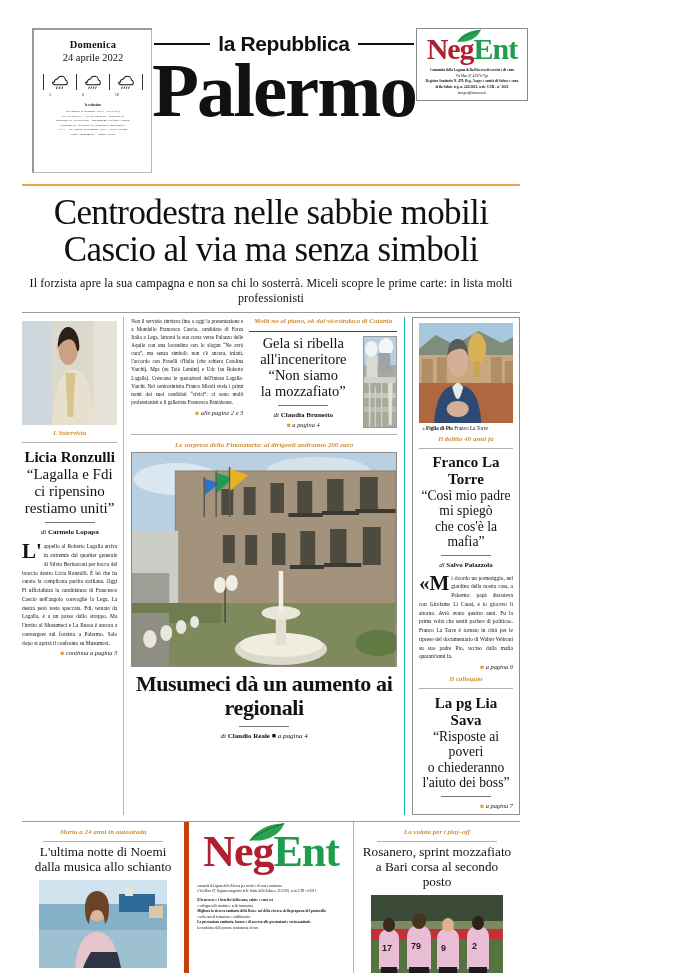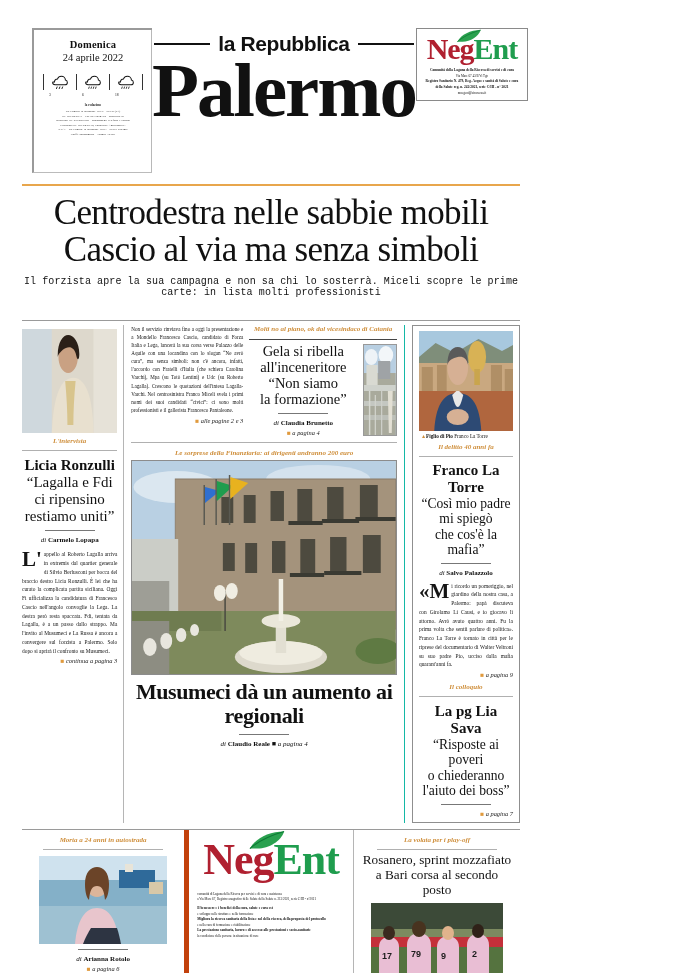--- a/index.html
+++ b/index.html
@@ -115,24 +115,23 @@
   .lead-head {
     text-align: center; padding-top: 8px;
   }
   .lead-head h1 {
     font-size: 35px; font-weight: normal; line-height: 1.06;
     letter-spacing: -.6px;
     font-family: "Liberation Serif", serif;
   }
   .lead-head h1 .l2 { display:block; }
   .lead-sum {
-    font-size: 10px; margin-top: 8px; padding-bottom:22px;
+    font-size: 12px; margin-top: 8px; padding-bottom:6px;
     border-bottom: 1px solid #9a9a9a;
     letter-spacing: .1px;
-    font-family: Liberation Mono, monospace;
   }
 
   
   .grid {
     display: flex; gap: 0; margin-top: 4px;
   }
   .col-a { width: 134px; padding-right: 6px; border-right: 1px solid #b5b5b5;}
   .col-b { width: 368px; padding: 0 7px; }
   .col-c { width: 152px; padding-left: 7px; border-left: 1px solid #14b8a6;}
 
@@ -335,21 +334,21 @@
 
           <div style="flex:1;">
             <div class="kicker" style="padding-top:0;">Molti no al piano, ok dal vicesindaco di Catania</div>
             <div class="hr-dark"></div>
             <div class="two-up" style="margin-top:4px;">
               <div style="width:108px;">
                 <div class="gela-head">
                   <div>Gela si ribella</div>
                   <div>all'inceneritore</div>
                   <div>“Non siamo</div>
-                  <div>la formazione”</div>
+                  <div>la mozzafiato”</div>
                 </div>
                 <div class="hr-short"></div>
                 <div class="byline"><i>di </i><span>Claudia Brunetto</span></div>
                 <div class="pagref"><span class="dot">■ </span><span>a pagina 4</span></div>
               </div>
               <div style="flex:1;">
                 <div class="photo ph-gela" style="height:92px;border:1px solid #999;">
                   <svg width="100%" height="90" viewBox="0 0 130 90" preserveAspectRatio="none">
                     <rect width="130" height="90" fill="#b8cfe2"></rect>
                     <ellipse cx="30" cy="12" rx="26" ry="8" fill="#eef3f7"></ellipse>
@@ -503,20 +502,24 @@
       </div>
 
     </div>
   </div>
 
   <div class="bottom">
 
     <div class="bt bt-l">
       <div class="kicker" style="padding-top:0;">Morta a 24 anni in autostrada</div>
       <div class="hr-thin" style="width:120px;margin:2px auto;"></div>
+      <h2>
+        <span style="display:block">L'ultima notte di Noemi</span>
+        <span style="display:block">dalla musica allo schianto</span>
+      </h2>
       <div class="ph-wrap" style="width:128px;">
         <div class="photo ph-noemi" style="height:88px;">
           <svg width="128" height="88" viewBox="0 0 128 88" preserveAspectRatio="none">
             <rect width="128" height="88" fill="#cfe0ea"></rect>
             <rect x="0" y="0" width="128" height="26" fill="#cfe2ee"></rect>
             <rect x="0" y="24" width="128" height="30" fill="#84b0c8"></rect>
             <rect x="0" y="50" width="128" height="38" fill="#9ec1d2"></rect>
             <rect x="80" y="14" width="36" height="18" fill="#2f6a9a"></rect>
             <rect x="86" y="8" width="8" height="8" fill="#e8e4d8"></rect>
             <rect x="110" y="26" width="14" height="12" fill="#d8c8a8"></rect>

